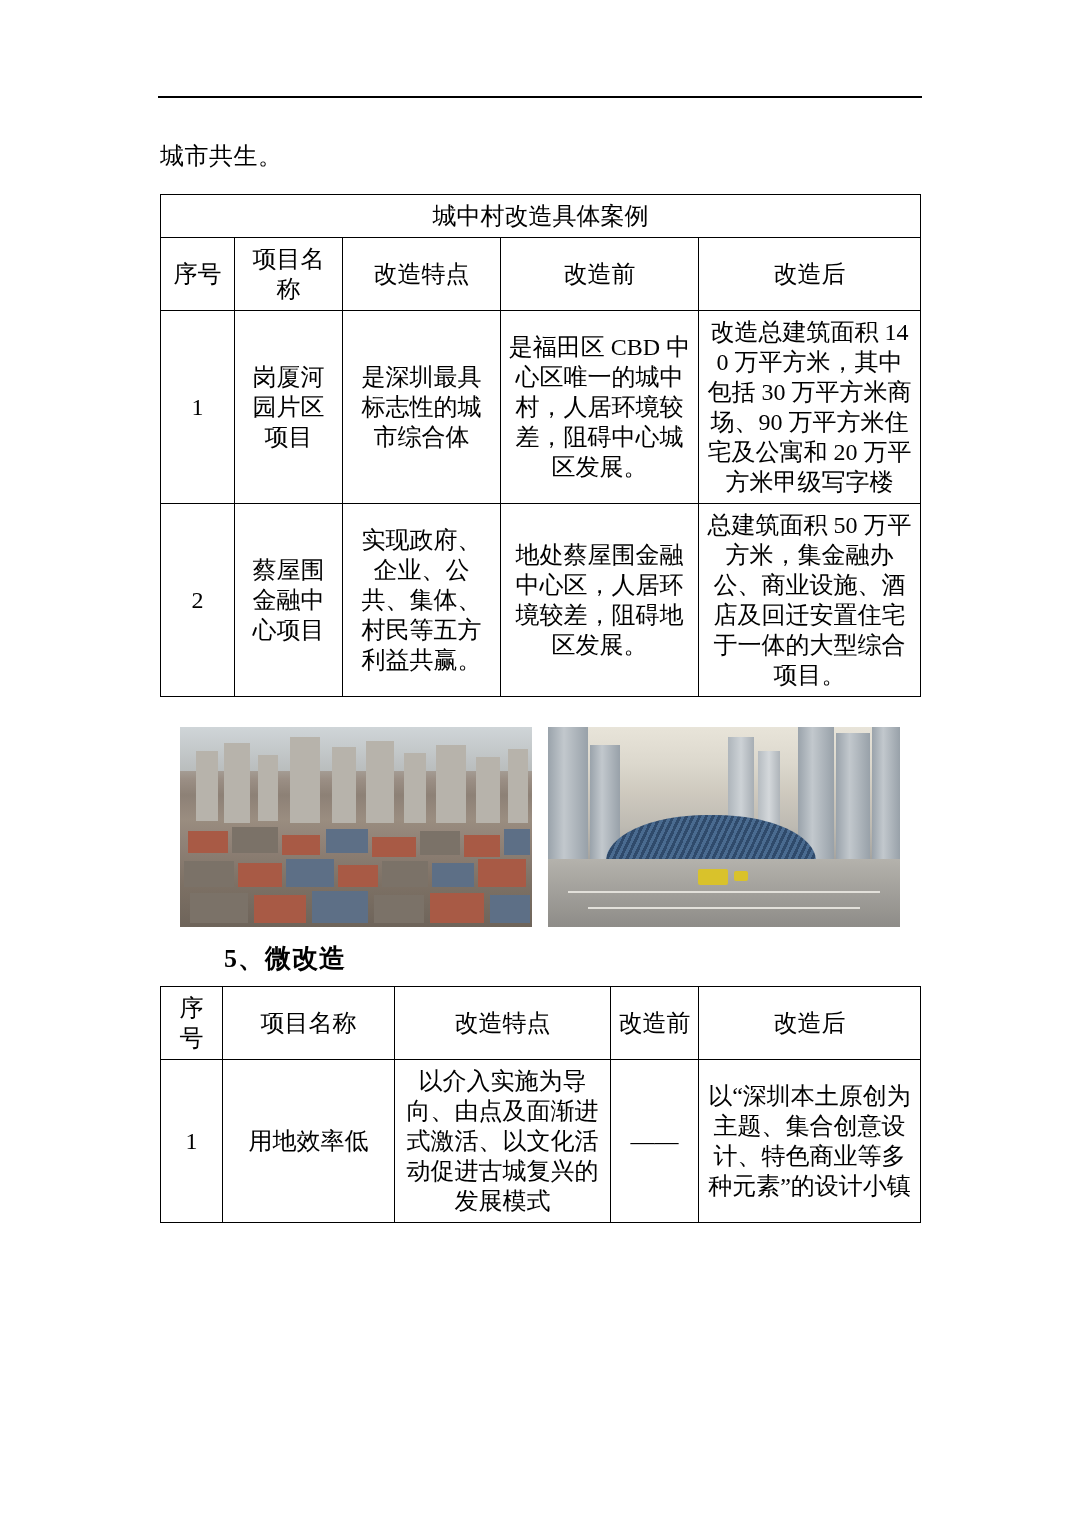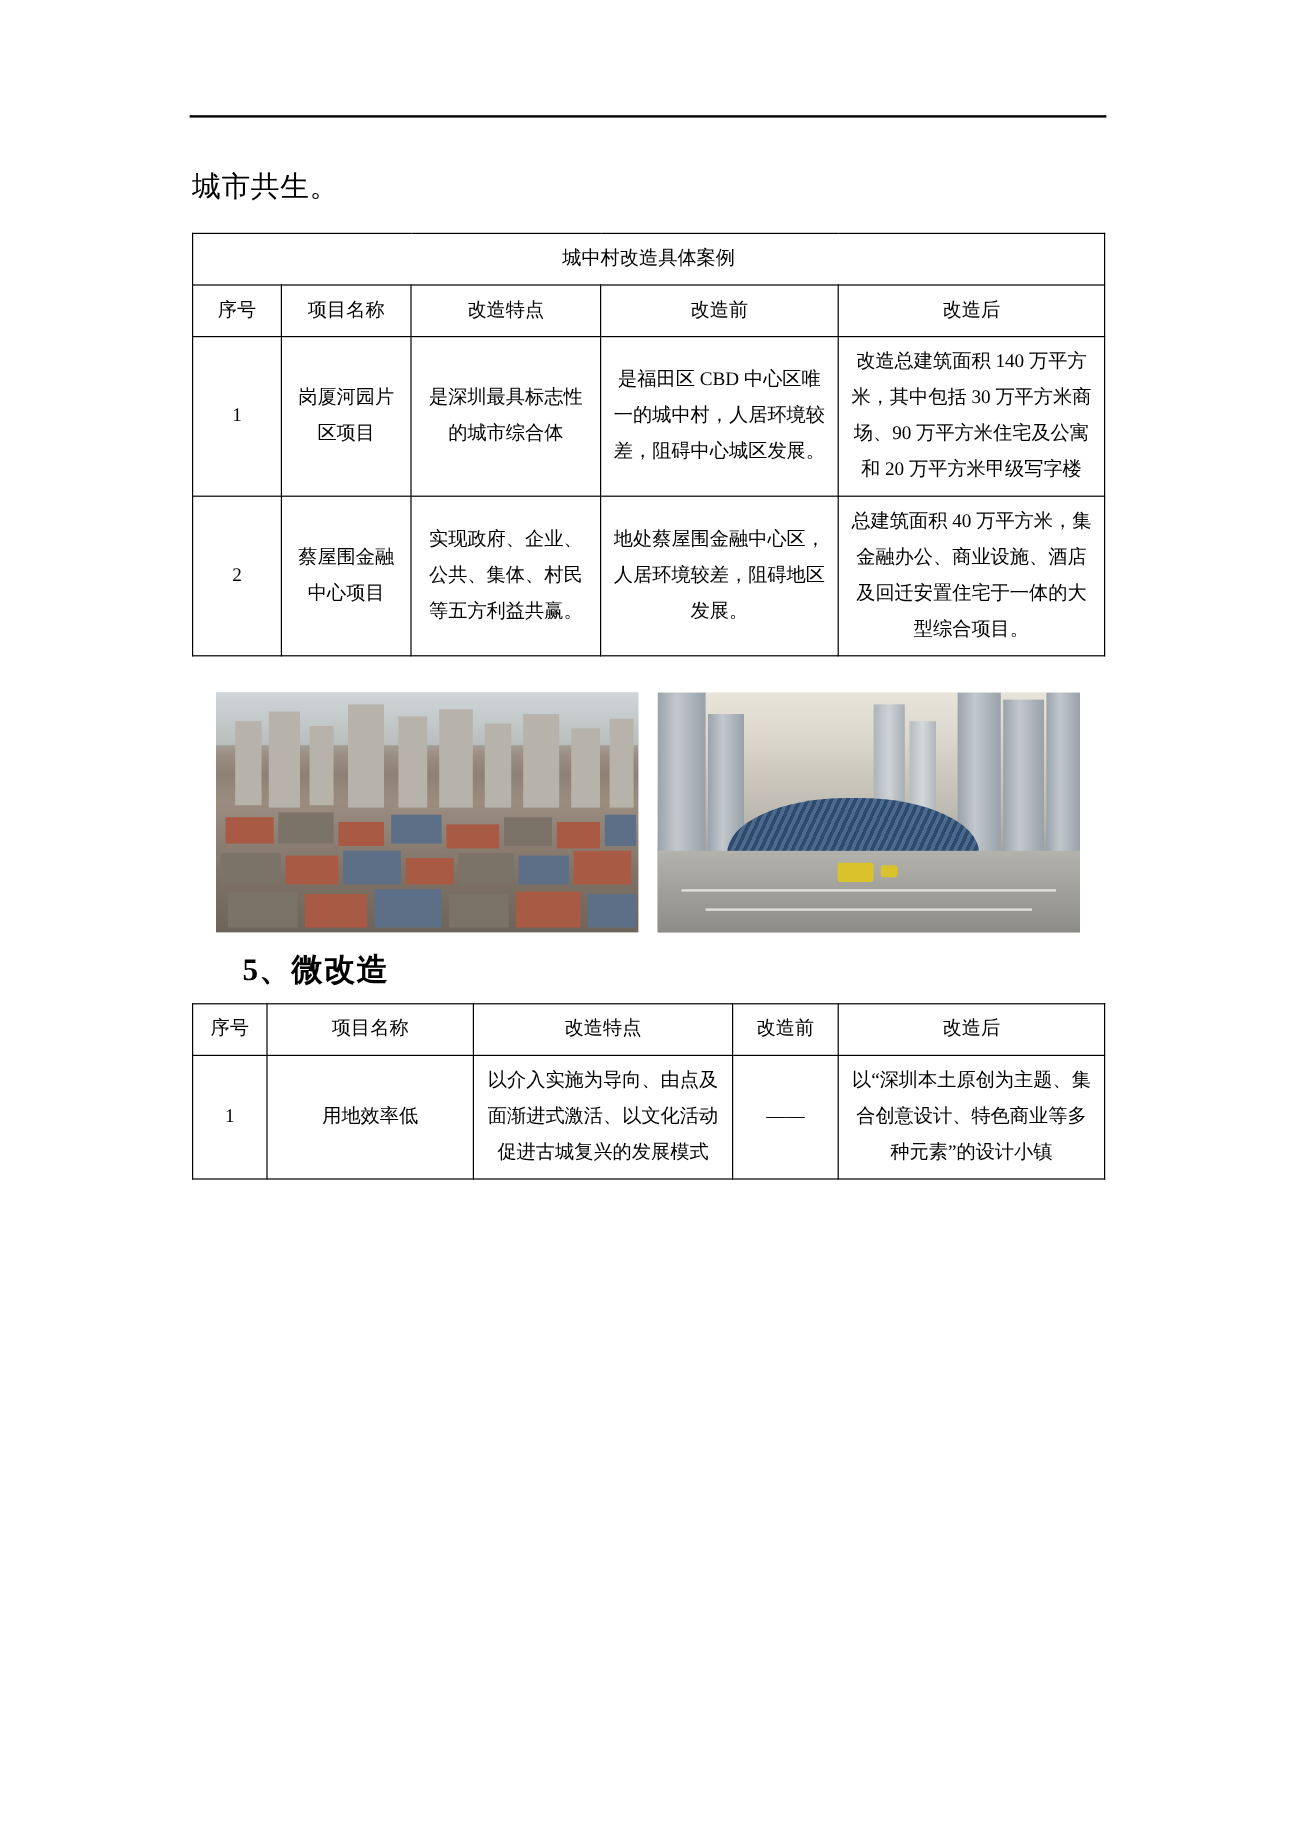--- a/index.html
+++ b/index.html
@@ -48,21 +48,21 @@
   
   table.doc-table {
     border-collapse: collapse;
     width: 760px;
     margin-top: 10px;
     table-layout: fixed;
   }
   table.doc-table td, table.doc-table th {
     border: 1px solid #000;
     padding: 6px 7px;
-    font-size: 16px;
+    font-size: 24px;
     line-height: 30px;
     text-align: center;
     vertical-align: middle;
     font-weight: normal;
     word-break: break-all;
   }
   .tbl-title td {
     font-size: 21px;
     padding: 10px 6px;
   }
@@ -145,21 +145,21 @@
     position: absolute; background: #d9c22b; border-radius: 2px;
   }
   .caption {
     text-align: center;
     font-size: 21px;
     margin-top: 10px;
   }
   h2.section {
     font-size: 26px;
     font-weight: bold;
-    margin: 14px 0 2px 42px;
+    margin: 14px 0 2px 64px;
     letter-spacing: 1px;
   }
   .footer {
     position: absolute;
     left: 0; right: 0;
     bottom: 84px;
     text-align: center;
     font-size: 19px;
     font-family: "Liberation Serif", serif;
   }
@@ -199,21 +199,21 @@
           <td>岗厦河园片区项目</td>
           <td class="cell-just">是深圳最具标志性的城市综合体</td>
           <td class="cell-just">是福田区 CBD 中心区唯一的城中村，人居环境较差，阻碍中心城区发展。</td>
           <td class="cell-just">改造总建筑面积 140 万平方米，其中包括 30 万平方米商场、90 万平方米住宅及公寓和 20 万平方米甲级写字楼</td>
         </tr>
         <tr>
           <td>2</td>
           <td>蔡屋围金融中心项目</td>
           <td class="cell-just">实现政府、企业、公共、集体、村民等五方利益共赢。</td>
           <td class="cell-just">地处蔡屋围金融中心区，人居环境较差，阻碍地区发展。</td>
-          <td class="cell-just">总建筑面积 40 万平方米，集金融办公、商业设施、酒店及回迁安置住宅于一体的大型综合项目。</td>
+          <td class="cell-just">总建筑面积 50 万平方米，集金融办公、商业设施、酒店及回迁安置住宅于一体的大型综合项目。</td>
         </tr>
       </tbody>
     </table>
 
     <div class="photo-row">
       <div class="photo photo-a">
         <div class="sky-haze"></div>
         <div class="blk tower" style="left:16px;  top:24px; width:22px; height:70px;"></div>
         <div class="blk tower" style="left:44px;  top:16px; width:26px; height:80px;"></div>
         <div class="blk tower" style="left:78px;  top:28px; width:20px; height:66px;"></div>

